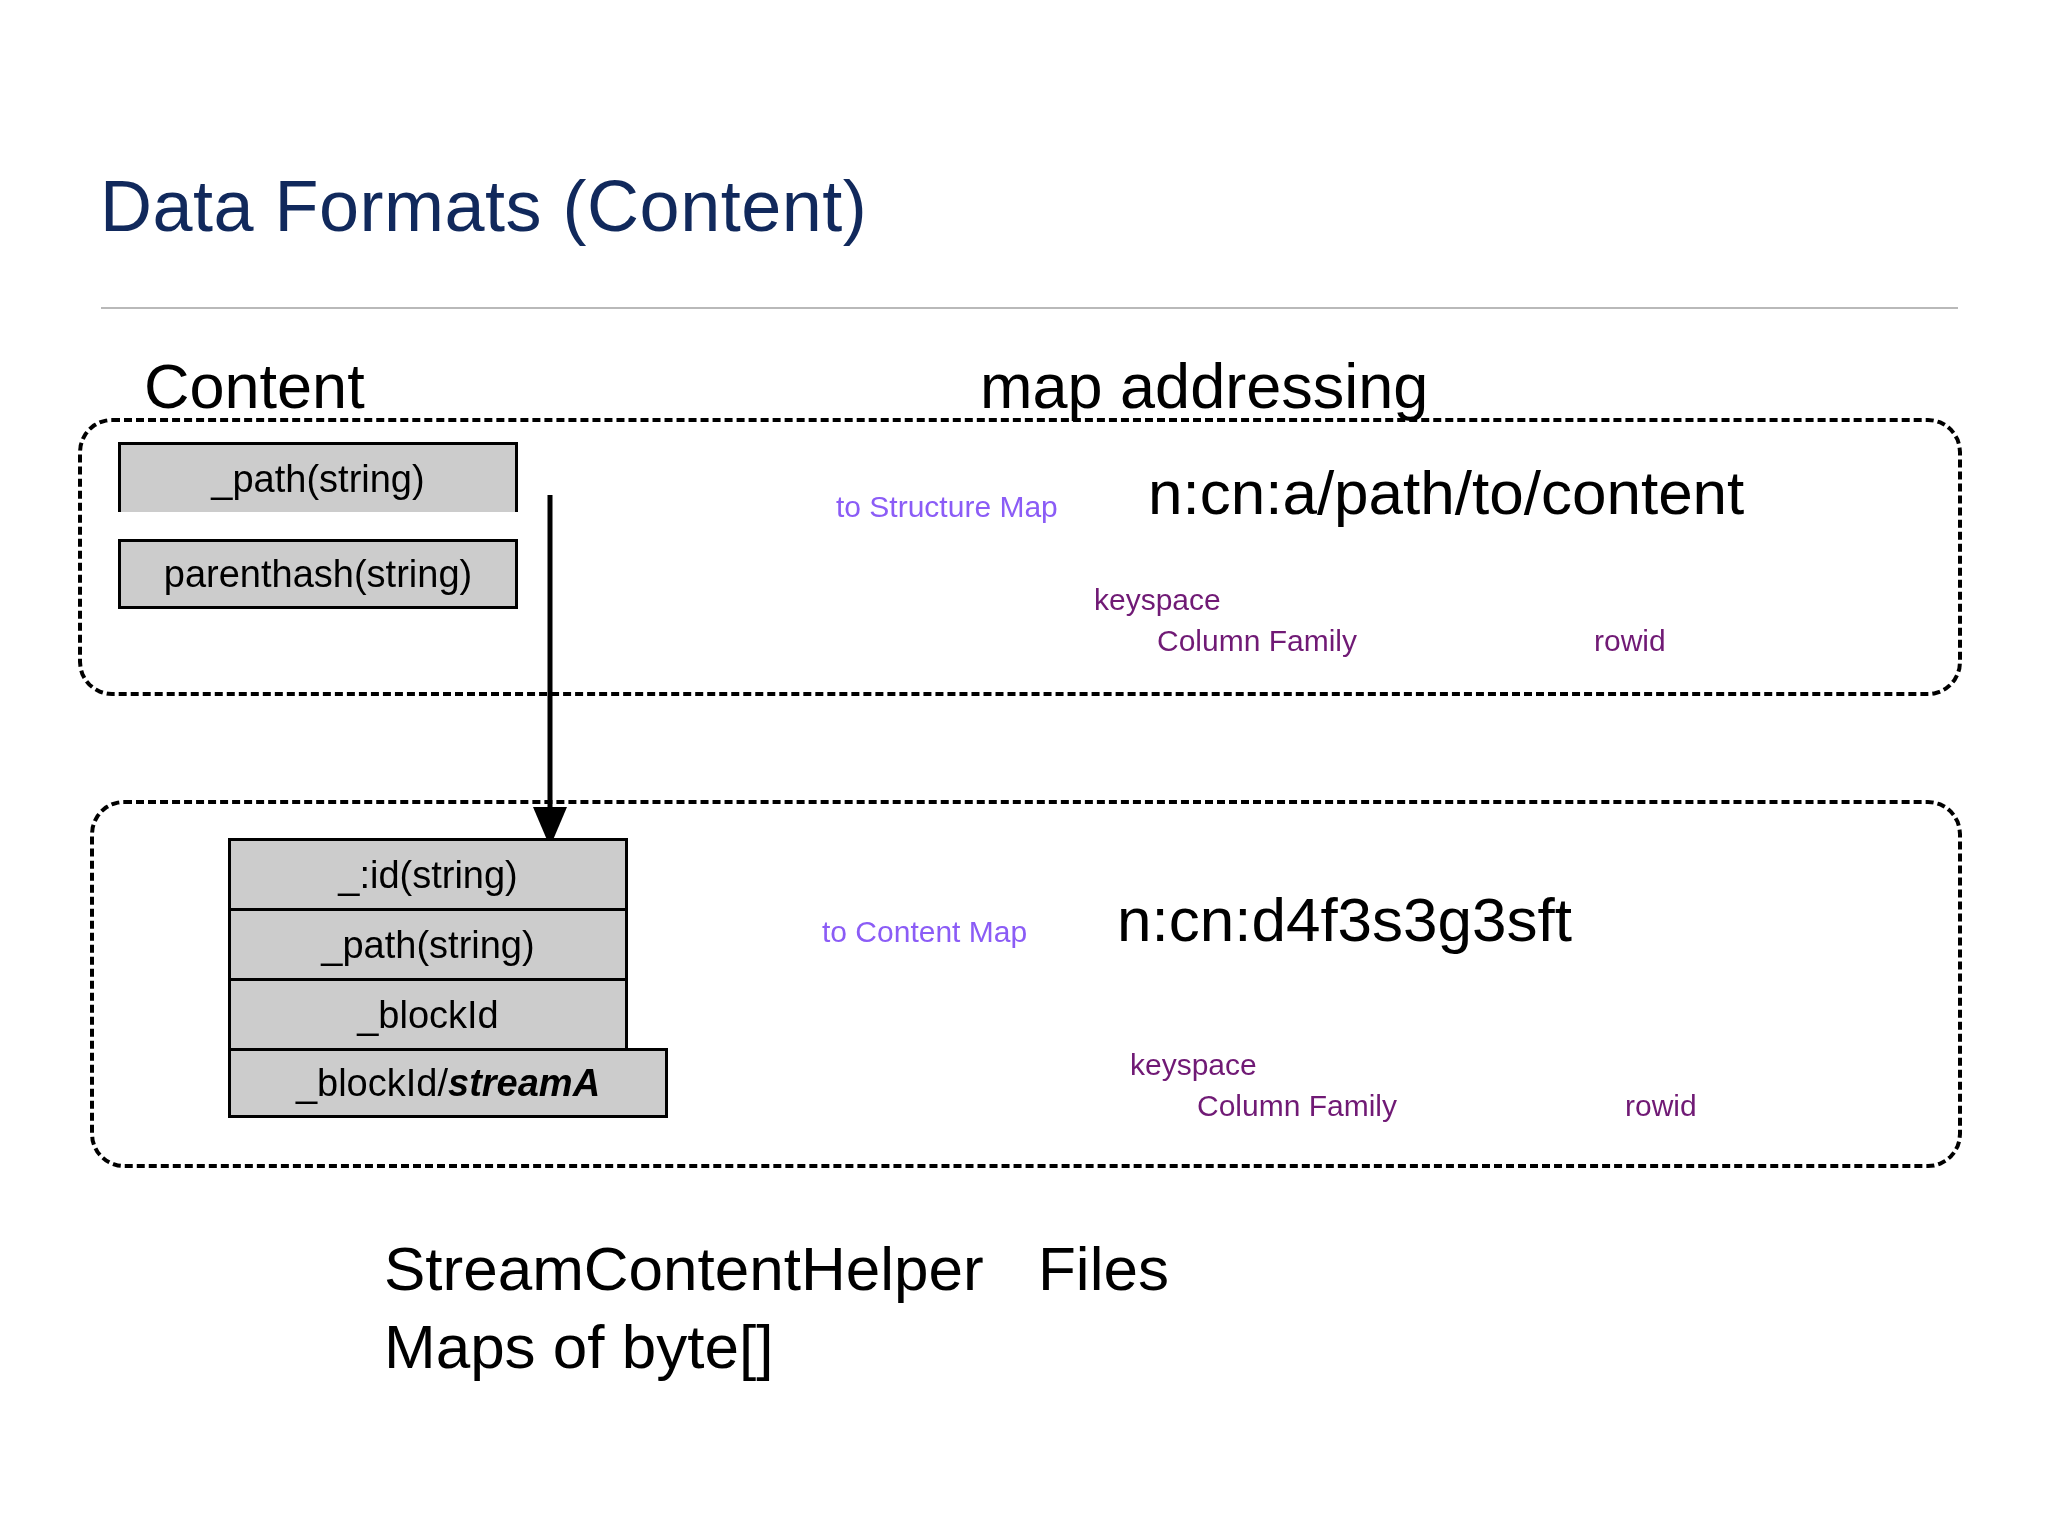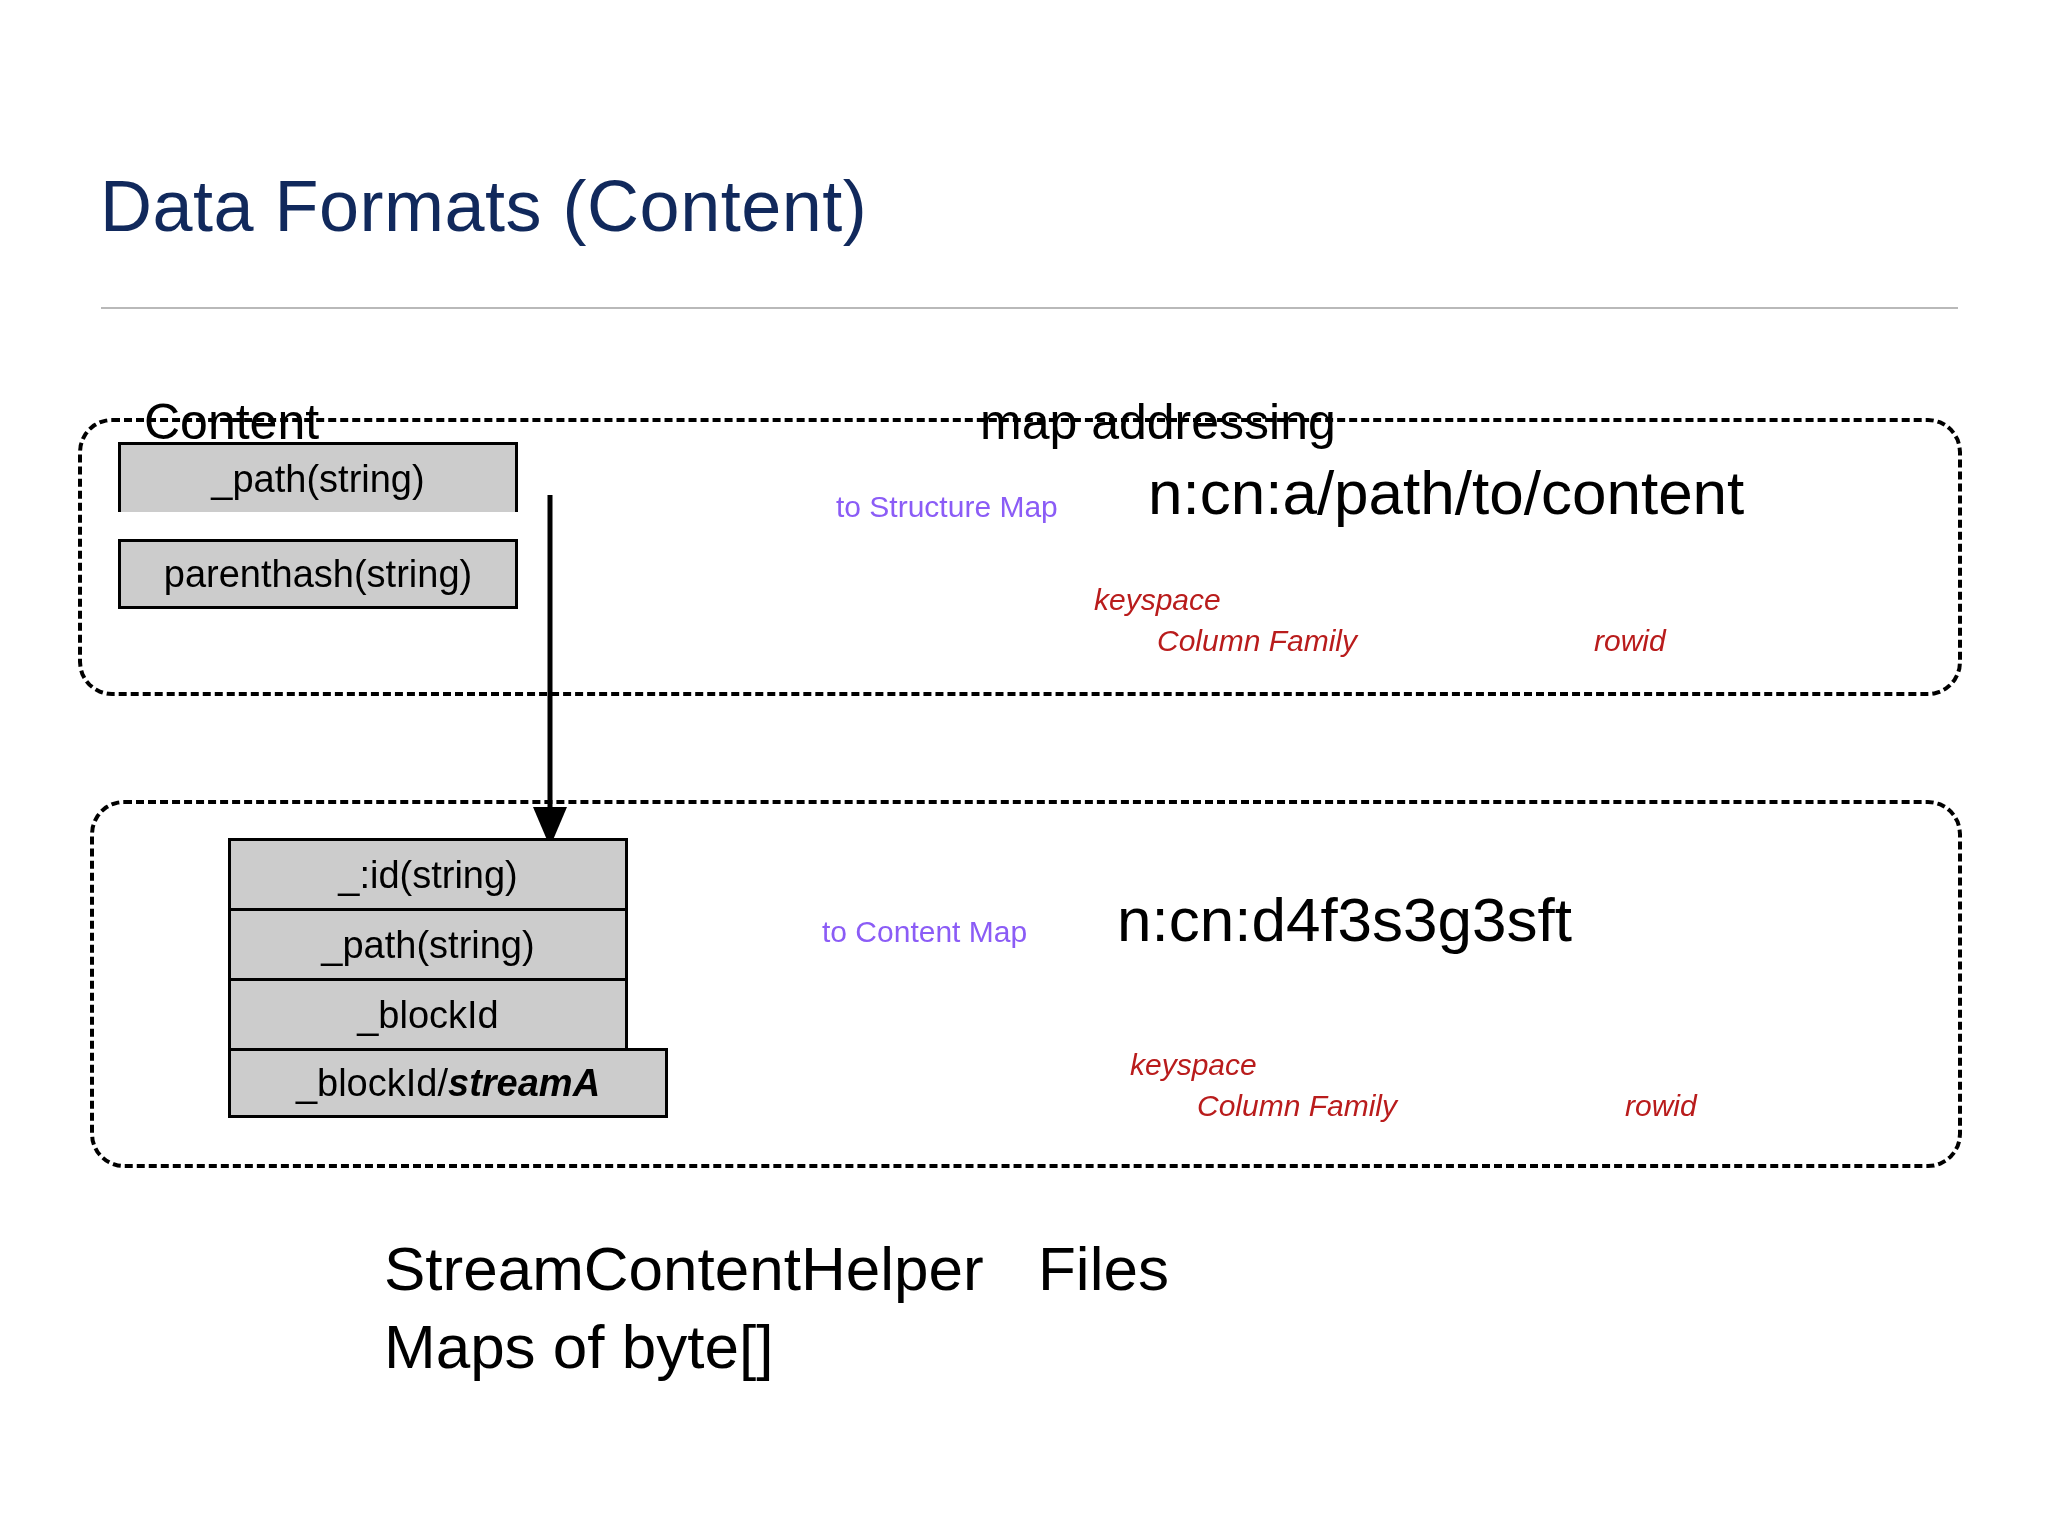--- a/index.html
+++ b/index.html
@@ -33,26 +33,25 @@
     left: 101px;
     top: 307px;
     width: 1857px;
     height: 2px;
     background: #b9b9b9;
   }
 
   
   .section-caption {
     position: absolute;
-    font-size: 50px;
+    font-size: 63px;
     font-weight: 400;
     color: #000000;
     white-space: nowrap;
     line-height: 1;
-    margin-top: 42px;
   }
   #caption-content { left: 144px; top: 355px; }
   #caption-mapaddr { left: 980px; top: 355px; }
 
   
   .dashed-box {
     position: absolute;
     border: 4px dashed #000000;
     border-radius: 34px;
     box-sizing: border-box;
@@ -118,22 +117,21 @@
     font-size: 62px;
     line-height: 1;
     white-space: nowrap;
     color: #000000;
   }
   .tiny-label {
     position: absolute;
     font-size: 30px;
     line-height: 1;
     white-space: nowrap;
-    color: #b91c1c;
-    font-style: italic;
+    color: #701a75;
   }
 
   #note-structure-map { left: 836px;  top: 492px; }
   #key-structure      { left: 1148px; top: 462px; }
   #lbl1-keyspace      { left: 1094px; top: 585px; }
   #lbl1-cf            { left: 1157px; top: 626px; }
   #lbl1-rowid         { left: 1594px; top: 626px; }
 
   #note-content-map   { left: 822px;  top: 917px; }
   #key-content        { left: 1117px; top: 889px; }

